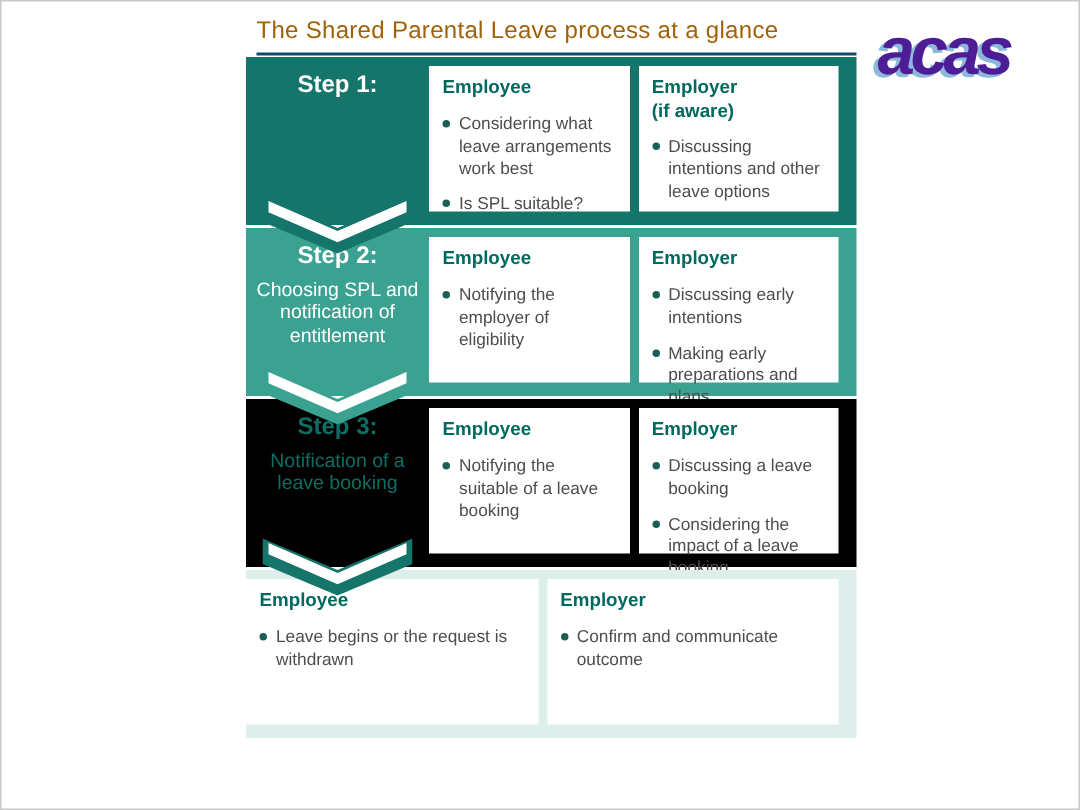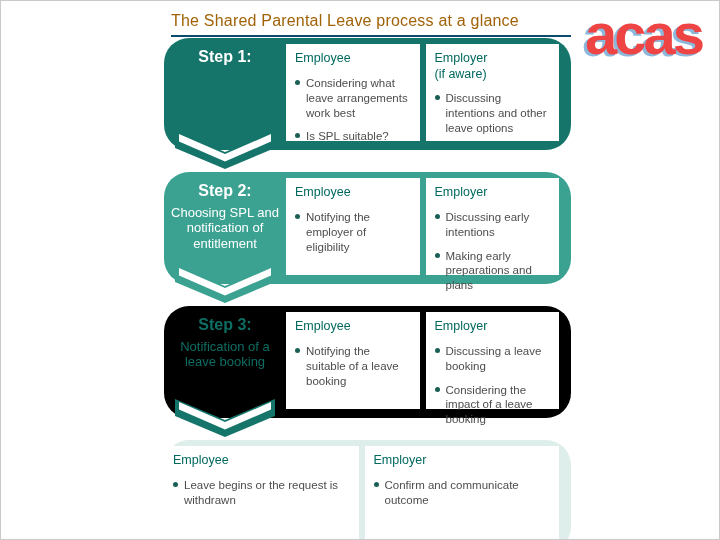--- a/index.html
+++ b/index.html
@@ -10,44 +10,44 @@
   }
   
   .title{
     position:absolute;left:170px;top:11px;width:400px;
     font-size:16px;color:#a16207;letter-spacing:.2px;
     padding-bottom:5px;border-bottom:2px solid #0c4a6e;
   }
   
   .logo{
     position:absolute;left:584px;top:8px;width:110px;height:50px;
-    font-size:58px;font-weight:bold;letter-spacing:-3px;line-height:50px;
-    color:#ef4444;text-shadow:-3px 2px 0 #8CB8DC;
+    font-size:45px;font-weight:bold;letter-spacing:-3px;line-height:50px;
+    color:#4c1d95;text-shadow:-3px 2px 0 #8CB8DC;font-style:italic;
   }
   
   .steps{position:absolute;left:163px;top:37px;width:407px;}
   .row{
-    position:relative;height:112px;margin-bottom:22px;display:flex;
-    box-sizing:border-box;padding:6px 12px 9px 0;border-radius:25px;
+    position:relative;height:112px;margin-bottom:2px;display:flex;
+    box-sizing:border-box;padding:6px 12px 9px 0;
   }
   .step1{background:#15756B;}
   .step2{background:#3BA292;}
   .step3{background:#000000;}
   .step4{background:#DEEEEA;}
   .label-col{width:122px;flex:none;text-align:center;padding-top:4px;box-sizing:border-box;}
   .step-label{font-size:16px;font-weight:bold;}
   .step-desc{font-size:13px;line-height:1.18;margin-top:5px;padding:0 6px;}
   .step1 .step-label,.step1 .step-desc,
   .step2 .step-label,.step2 .step-desc{color:#ffffff;}
   .step3 .step-label,.step3 .step-desc{color:#0D6E63;}
   .step4 .step-label{color:#0D6E63;}
   .step4 .step-desc{color:#2E9B8C;font-size:14px;}
   .boxes{flex:1;display:flex;gap:6px;}
   .box{flex:1;background:#ffffff;padding:7px 9px;box-sizing:border-box;}
-  .box-head{font-size:12.5px;font-weight:normal;color:#00695F;line-height:1.25;}
+  .box-head{font-size:12.5px;font-weight:bold;color:#00695F;line-height:1.25;}
   .box ul{margin:9px 0 0;padding:0;list-style:none;}
   .box li{display:flex;gap:6px;font-size:11.5px;color:#4D4D4D;line-height:1.3;margin-bottom:9px;}
   .dot{width:5px;height:5px;border-radius:50%;background:#1A5F55;margin-top:4px;flex:none;}
   
   .chevron{position:absolute;left:11px;bottom:-19px;width:100px;height:38px;z-index:3;}
   .step1 .chev-outer{fill:#15756B;}
   .step2 .chev-outer{fill:#3BA292;}
   .step3 .chev-outer{fill:#15756B;}
   .chev-inner{fill:#ffffff;}
 </style>

